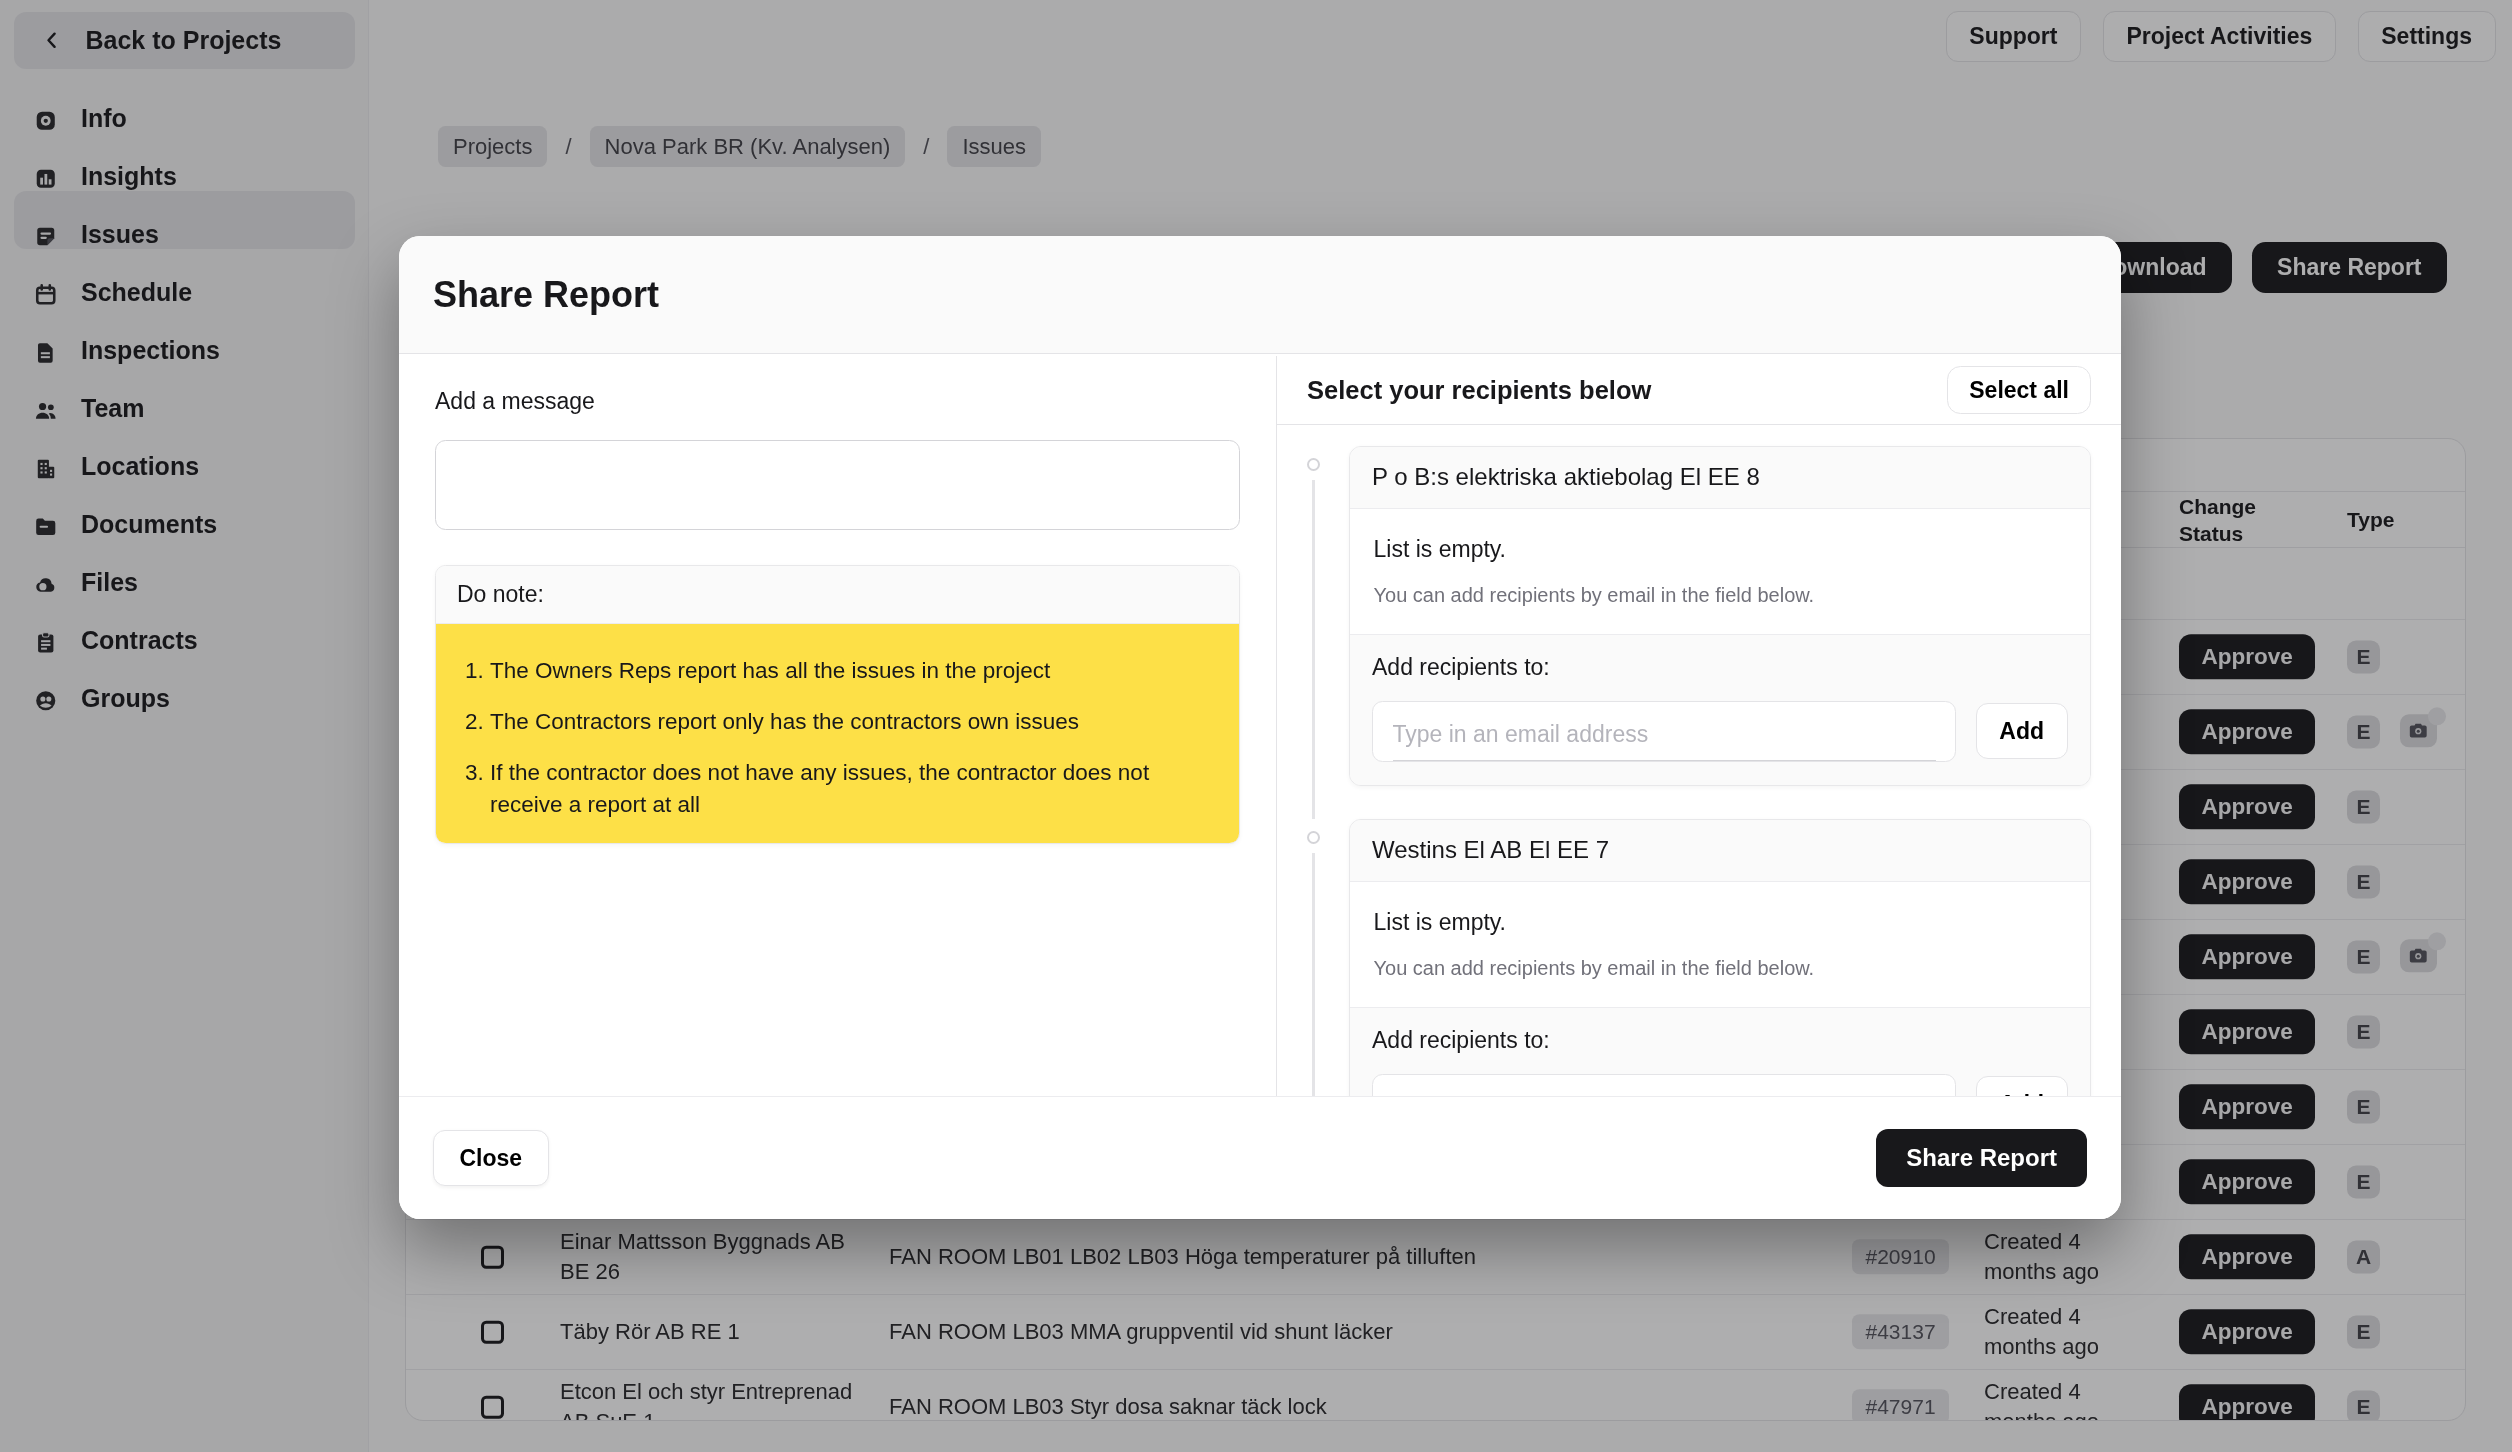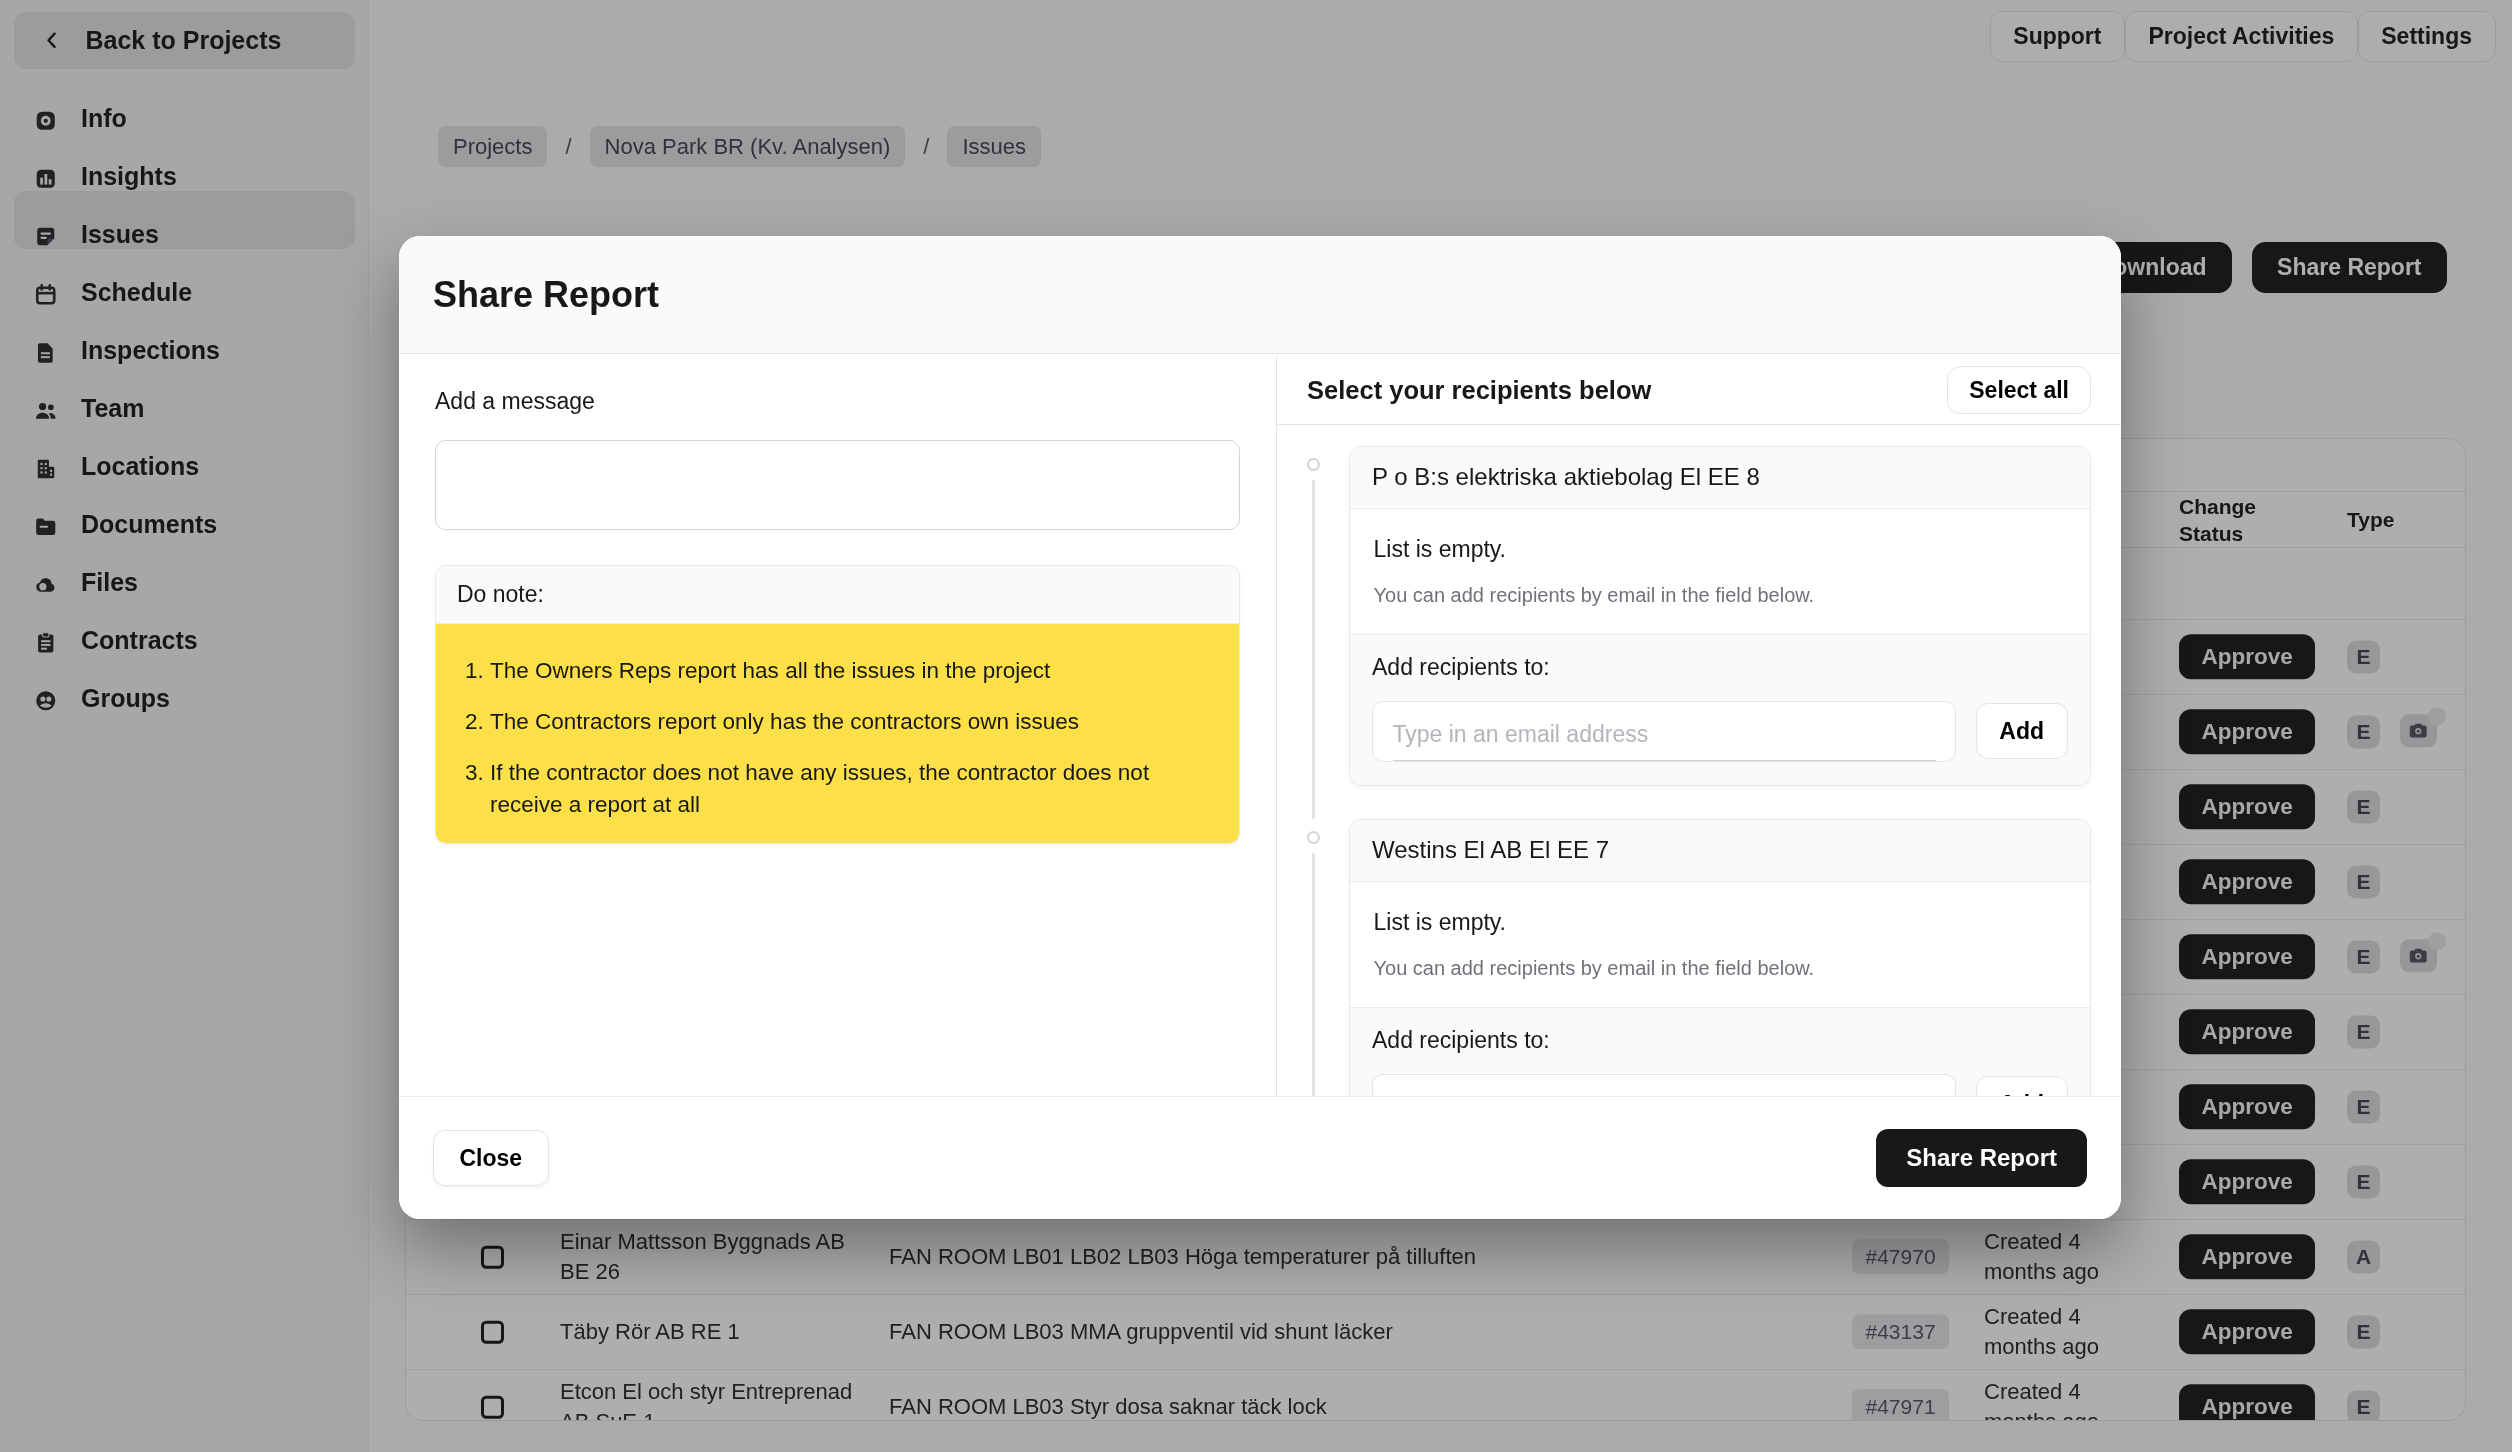--- a/index.html
+++ b/index.html
@@ -10,21 +10,21 @@
   .sidebar { position:absolute; left:0; top:0; width:369px; height:100%; background:#f4f4f5; border-right:1.5px solid #ececef; z-index:1; }
   .back-pill { margin:12px 13.5px 6px; height:57px; background:#e4e4e7; border-radius:12px; display:flex; align-items:center; gap:22.5px; padding:0 27px; font-size:25px; font-weight:700; cursor:pointer; }
   .back-pill .chev { display:flex; align-items:center; }
   .nav { display:flex; flex-direction:column; }
   .nav-item { height:58px; margin:0 13.5px; border-radius:12px; display:flex; align-items:flex-end; gap:22.5px; padding:0 19.5px; font-size:25px; font-weight:600; color:#18181b; cursor:pointer; }
   .nav-item.active { background:#e4e4e7; }
   .nav-item .ic { width:25.5px; height:25.5px; display:flex; align-items:center; justify-content:center; }
   .ic svg { width:25.5px; height:25.5px; }
 
   
-  .topbar-actions { position:absolute; top:10.5px; right:16.5px; display:flex; gap:0; z-index:1;margin-left:44px; }
+  .topbar-actions { position:absolute; top:10.5px; right:16.5px; display:flex; gap:22px; z-index:1;margin-left:44px; }
   .ghost-btn { border:1.5px solid #e4e4e7; border-radius:12px; background:rgba(255,255,255,.6); padding:11.2px 22.5px; font-size:23px; font-weight:600; color:#18181b; cursor:pointer; font-family:inherit; }
 
   
   .breadcrumb { position:absolute; left:438px; top:126px; display:flex; align-items:center; gap:18px; z-index:1; }
   .crumb { background:#e4e4e7; border-radius:7.5px; padding:7.5px 15px; font-size:22px; color:#3f3f46; cursor:pointer; white-space:nowrap; }
   .crumb-sep { font-size:22px; color:#52525b; }
 
   
   .page-actions { position:absolute; top:242px; right:65px; display:flex; gap:19.5px; z-index:1; }
   .black-btn { background:#18181b; color:#fff; border:none; border-radius:13.5px; padding:12px 25.5px; font-size:23px; font-weight:600; cursor:pointer; font-family:inherit; }
@@ -312,21 +312,21 @@
       <div class="trow">
         <div class="cell c-status"><button class="approve-btn">Approve</button></div>
         <div class="cell c-type"><span class="type-badge">E</span></div>
       </div>
       <div class="trow">
         <div class="cell c-check">
           <span class="checkbox"></span>
         </div>
         <div class="cell c-name">Einar Mattsson Byggnads AB BE 26</div>
         <div class="cell c-desc">FAN ROOM LB01 LB02 LB03 Höga temperaturer på tilluften</div>
-        <div class="cell c-id"><span class="id-pill">#47970</span></div>
+        <div class="cell c-id"><span class="id-pill">#20910</span></div>
         <div class="cell c-created">Created 4 months ago</div>
         <div class="cell c-status"><button class="approve-btn">Approve</button></div>
         <div class="cell c-type"><span class="type-badge">A</span></div>
       </div>
       <div class="trow">
         <div class="cell c-check">
           <span class="checkbox"></span>
         </div>
         <div class="cell c-name">Täby Rör AB RE 1</div>
         <div class="cell c-desc">FAN ROOM LB03 MMA gruppventil vid shunt läcker</div>

